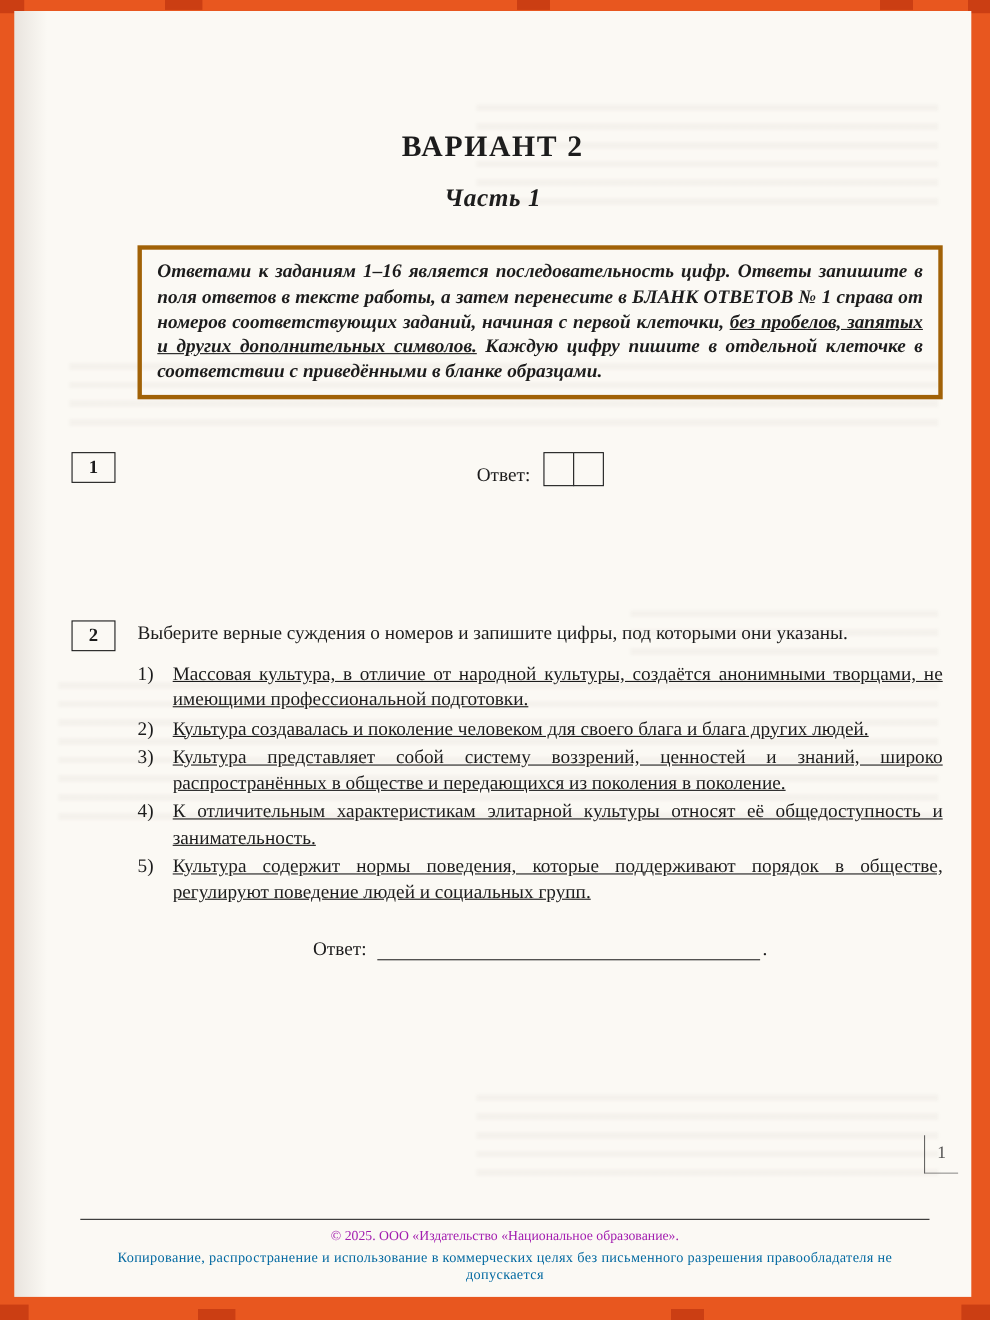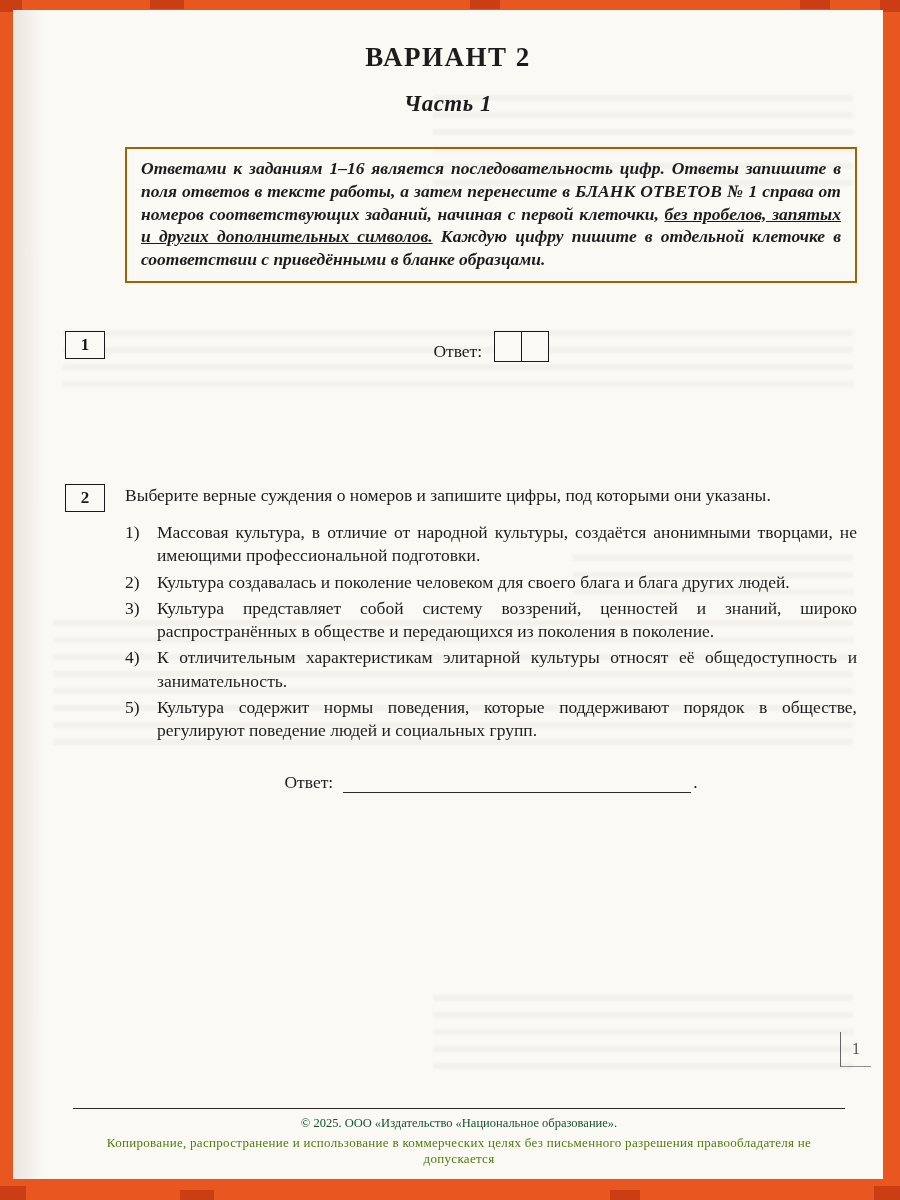--- a/index.html
+++ b/index.html
@@ -18,25 +18,25 @@
   }
   .crease{
     position:absolute;left:0;top:0;bottom:0;width:30px;
     background:linear-gradient(to right, rgba(120,100,90,.14), rgba(120,100,90,0));
     pointer-events:none;
   }
   .ghost{
     position:absolute;pointer-events:none;filter:blur(1.3px);opacity:.55;
     background:repeating-linear-gradient(to bottom, rgba(110,95,85,.085) 0px, rgba(110,95,85,.085) 6px, transparent 6px, transparent 17px);
   }
-  .title{margin:0;padding-top:32px;font-size:27px;font-weight:bold;text-align:center;letter-spacing:1.5px;}
+  .title{margin:0;padding-top:108px;font-size:27px;font-weight:bold;text-align:center;letter-spacing:1.5px;}
   .subtitle{margin:18px 0 0;font-size:23px;font-weight:bold;text-align:center;letter-spacing:.5px;font-style:italic;}
   .content{margin:0 26px 0 112px;position:relative;}
   .instr-box{
-    margin-top:30px;border:2px solid #a16207;padding:8px 14px 10px;
+    margin-top:30px;border:4px solid #a16207;padding:8px 14px 10px;
     font-weight:bold;font-style:italic;font-size:17.5px;line-height:1.3;text-align:justify;
   }
   .instr-box .u{text-decoration:underline;}
   .task{position:relative;}
   .task--1{margin-top:48px;}
   .task--2{margin-top:122px;}
   .task-num{
     position:absolute;left:-60px;top:0;width:38px;height:26px;
     border:1.5px solid #1a1a1a;text-align:center;font-weight:bold;
     font-size:17px;line-height:26px;background:#fbf9f4;
@@ -48,25 +48,25 @@
   .answer-row{margin-top:30px;font-size:17.5px;display:flex;align-items:flex-end;justify-content:center;}
   .answer-label{flex:0 0 auto;}
   .answer-cells{display:inline-flex;margin-left:12px;}
   .cell{display:inline-block;width:26px;height:29px;border:1.5px solid #1a1a1a;background:#fbf9f4;}
   .cell + .cell{margin-left:-1.5px;}
   .answer-line{display:inline-block;width:348px;border-bottom:1.3px solid #2a2a2a;height:18px;margin-left:10px;}
   .answer-period{margin-left:2px;}
   .opts{margin-top:14px;}
   .opt{display:flex;font-size:17.5px;line-height:1.33;margin:0 0 3px;}
   .opt-num{flex:0 0 32px;}
-  .opt-text{flex:1;text-align:justify;}
+  .opt-text{flex:1;text-align:justify;text-decoration:underline;}
   .footer{position:absolute;left:60px;right:38px;bottom:12px;text-align:center;}
   .footer-rule{border-top:1.5px solid #2a2a2a;margin-bottom:7px;}
-  .footer-line1{font-size:12.5px;margin-bottom:4px;color:#14532d;}
-  .footer-line2{font-size:13px;letter-spacing:.3px;color:#4d7c0f;}
+  .footer-line1{font-size:12.5px;margin-bottom:4px;color:#a21caf;}
+  .footer-line2{font-size:13px;letter-spacing:.3px;color:#0369a1;}
   .corner-page-num{
     position:absolute;right:12px;bottom:112px;width:30px;height:34px;
     border-left:1.2px solid rgba(40,40,40,.7);border-bottom:1.2px solid rgba(40,40,40,.5);
     font-size:16px;color:rgba(40,40,40,.8);display:flex;align-items:center;justify-content:center;
   }
 </style>
 </head>
 <body>
 
 <div class="frame-mark" style="left:0;top:0;width:22px;height:12px;"></div>

